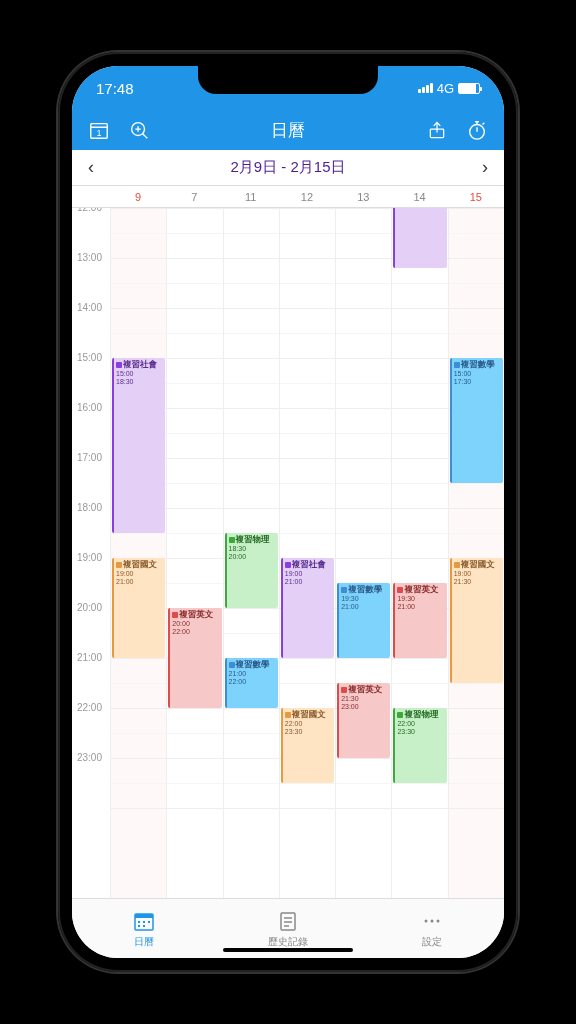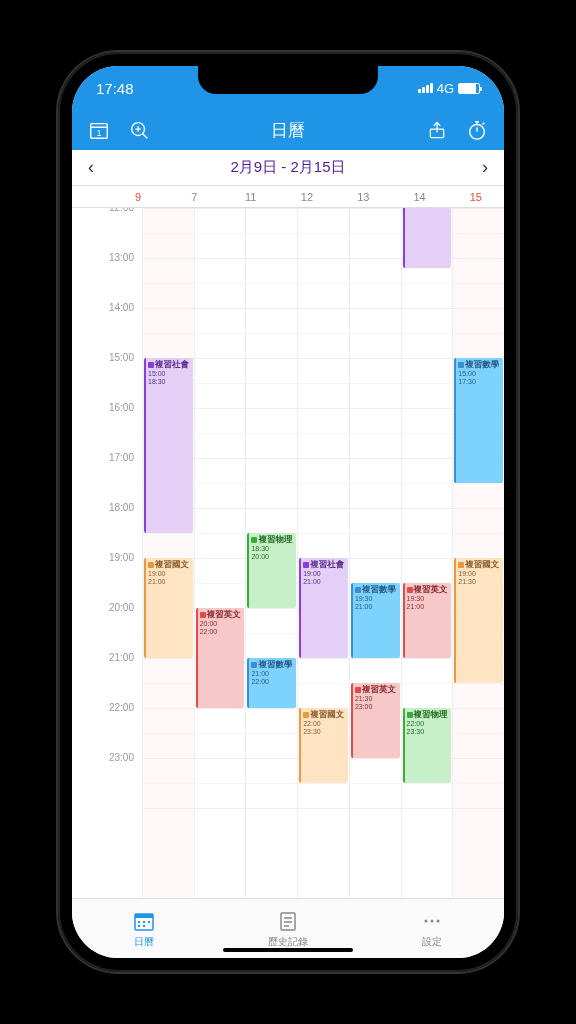--- a/index.html
+++ b/index.html
@@ -96,21 +96,20 @@
 }
 .day-header .time-gutter { width: 38px; }
 .day-header .day { flex: 1; text-align: center; line-height: 22px; }
 .day-header .day.weekend { color: #e74c3c; }
 
 .calendar-body {
   flex: 1;
   overflow: hidden;
   position: relative;
   display: flex;
-  padding-left: 32px;
 }
 .time-gutter {
   width: 38px;
   font-size: 10px;
   color: #999;
   text-align: right;
   padding-right: 4px;
 }
 .time-gutter .hour { height: 50px; position: relative; }
 .time-gutter .hour span { position: absolute; top: -6px; right: 4px; }

